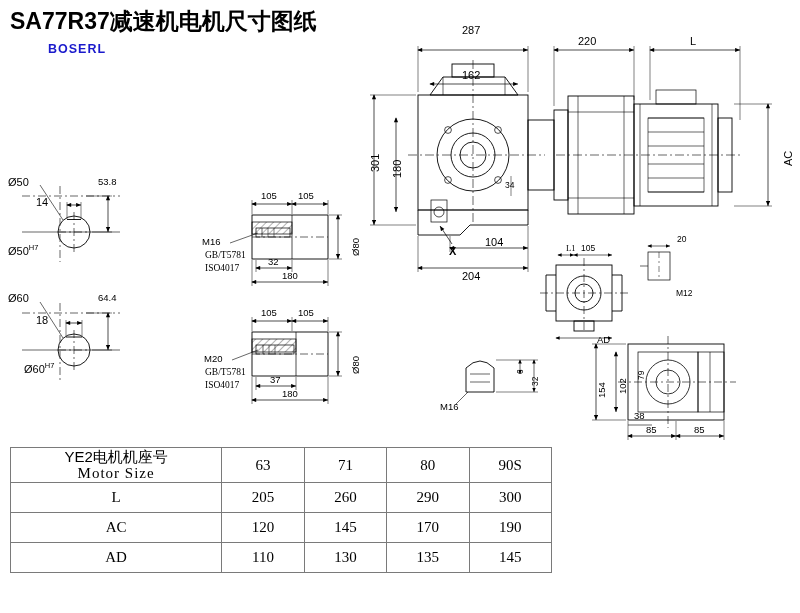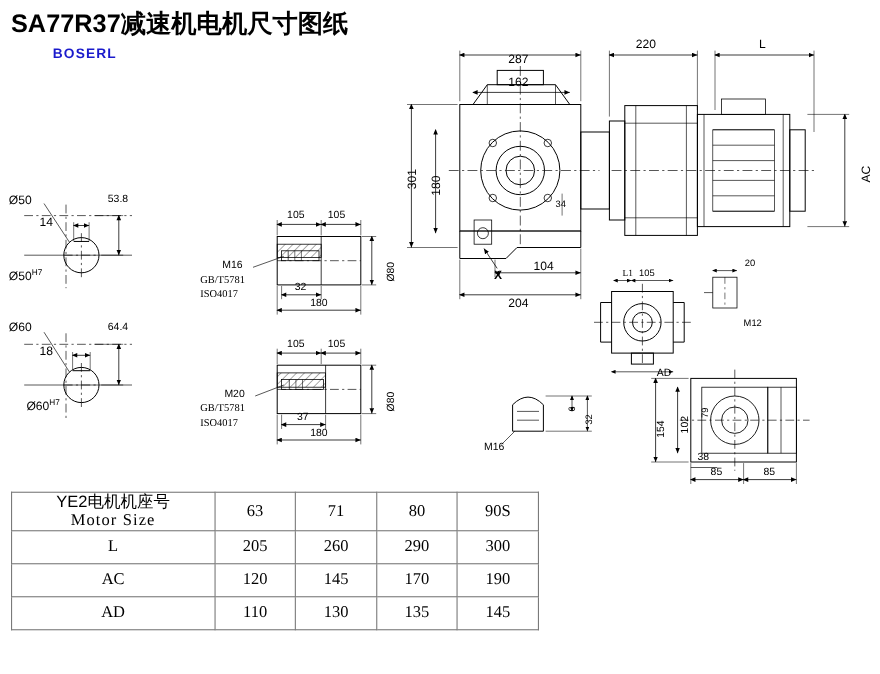--- a/index.html
+++ b/index.html
@@ -21,29 +21,29 @@
   .logo{
     position:absolute;left:48px;top:42px;
     font-size:12.5px;font-weight:bold;color:#1a1acc;
     letter-spacing:1px;
   }
   svg.board{position:absolute;left:0;top:0;width:800px;height:613px;}
   .lbl{
     position:absolute;font-size:11px;white-space:nowrap;
     font-family:"Liberation Sans", sans-serif;
   }
-  .lbl.mono{font-family:"Liberation Serif", serif;}
+  .lbl.mono{font-family:"Liberation Serif", serif;margin-left:23px;}
   .lbl.small{font-size:9.5px;}
   .lbl.tiny{font-size:8.5px;}
   .rot{transform:rotate(-90deg);transform-origin:0 0;}
   
   table.spec{
     position:absolute;left:10px;top:447px;
     border-collapse:collapse;
-    width:480px;
+    width:542px;
     font-size:15px;
     font-family:"Liberation Serif", serif;
   }
   table.spec td{
     border:1px solid #7a7a7a;
     text-align:center;
     height:29px;
     padding:0 4px;
   }
   table.spec td.head{
@@ -344,21 +344,21 @@
 
 <div class="lbl small" style="left:261px;top:307px;">105</div>
 <div class="lbl small" style="left:298px;top:307px;">105</div>
 <div class="lbl small" style="left:270px;top:374px;">37</div>
 <div class="lbl small" style="left:282px;top:388px;">180</div>
 <div class="lbl small rot" style="left:350px;top:374px;">Ø80</div>
 <div class="lbl small" style="left:204px;top:353px;">M20</div>
 <div class="lbl small mono" style="left:182px;top:367px;">GB/T5781</div>
 <div class="lbl small mono" style="left:182px;top:380px;">ISO4017</div>
 
-<div class="lbl" style="left:462px;top:48px;">287</div>
+<div class="lbl" style="left:462px;top:24px;">287</div>
 <div class="lbl" style="left:462px;top:69px;">162</div>
 <div class="lbl" style="left:578px;top:35px;">220</div>
 <div class="lbl" style="left:690px;top:35px;">L</div>
 <div class="lbl rot" style="left:369px;top:172px;">301</div>
 <div class="lbl rot" style="left:391px;top:178px;">180</div>
 <div class="lbl rot" style="left:782px;top:166px;">AC</div>
 <div class="lbl" style="left:485px;top:236px;">104</div>
 <div class="lbl" style="left:462px;top:270px;">204</div>
 <div class="lbl" style="left:449px;top:245px;font-weight:bold;">X</div>
 <div class="lbl tiny" style="left:505px;top:180px;">34</div>

